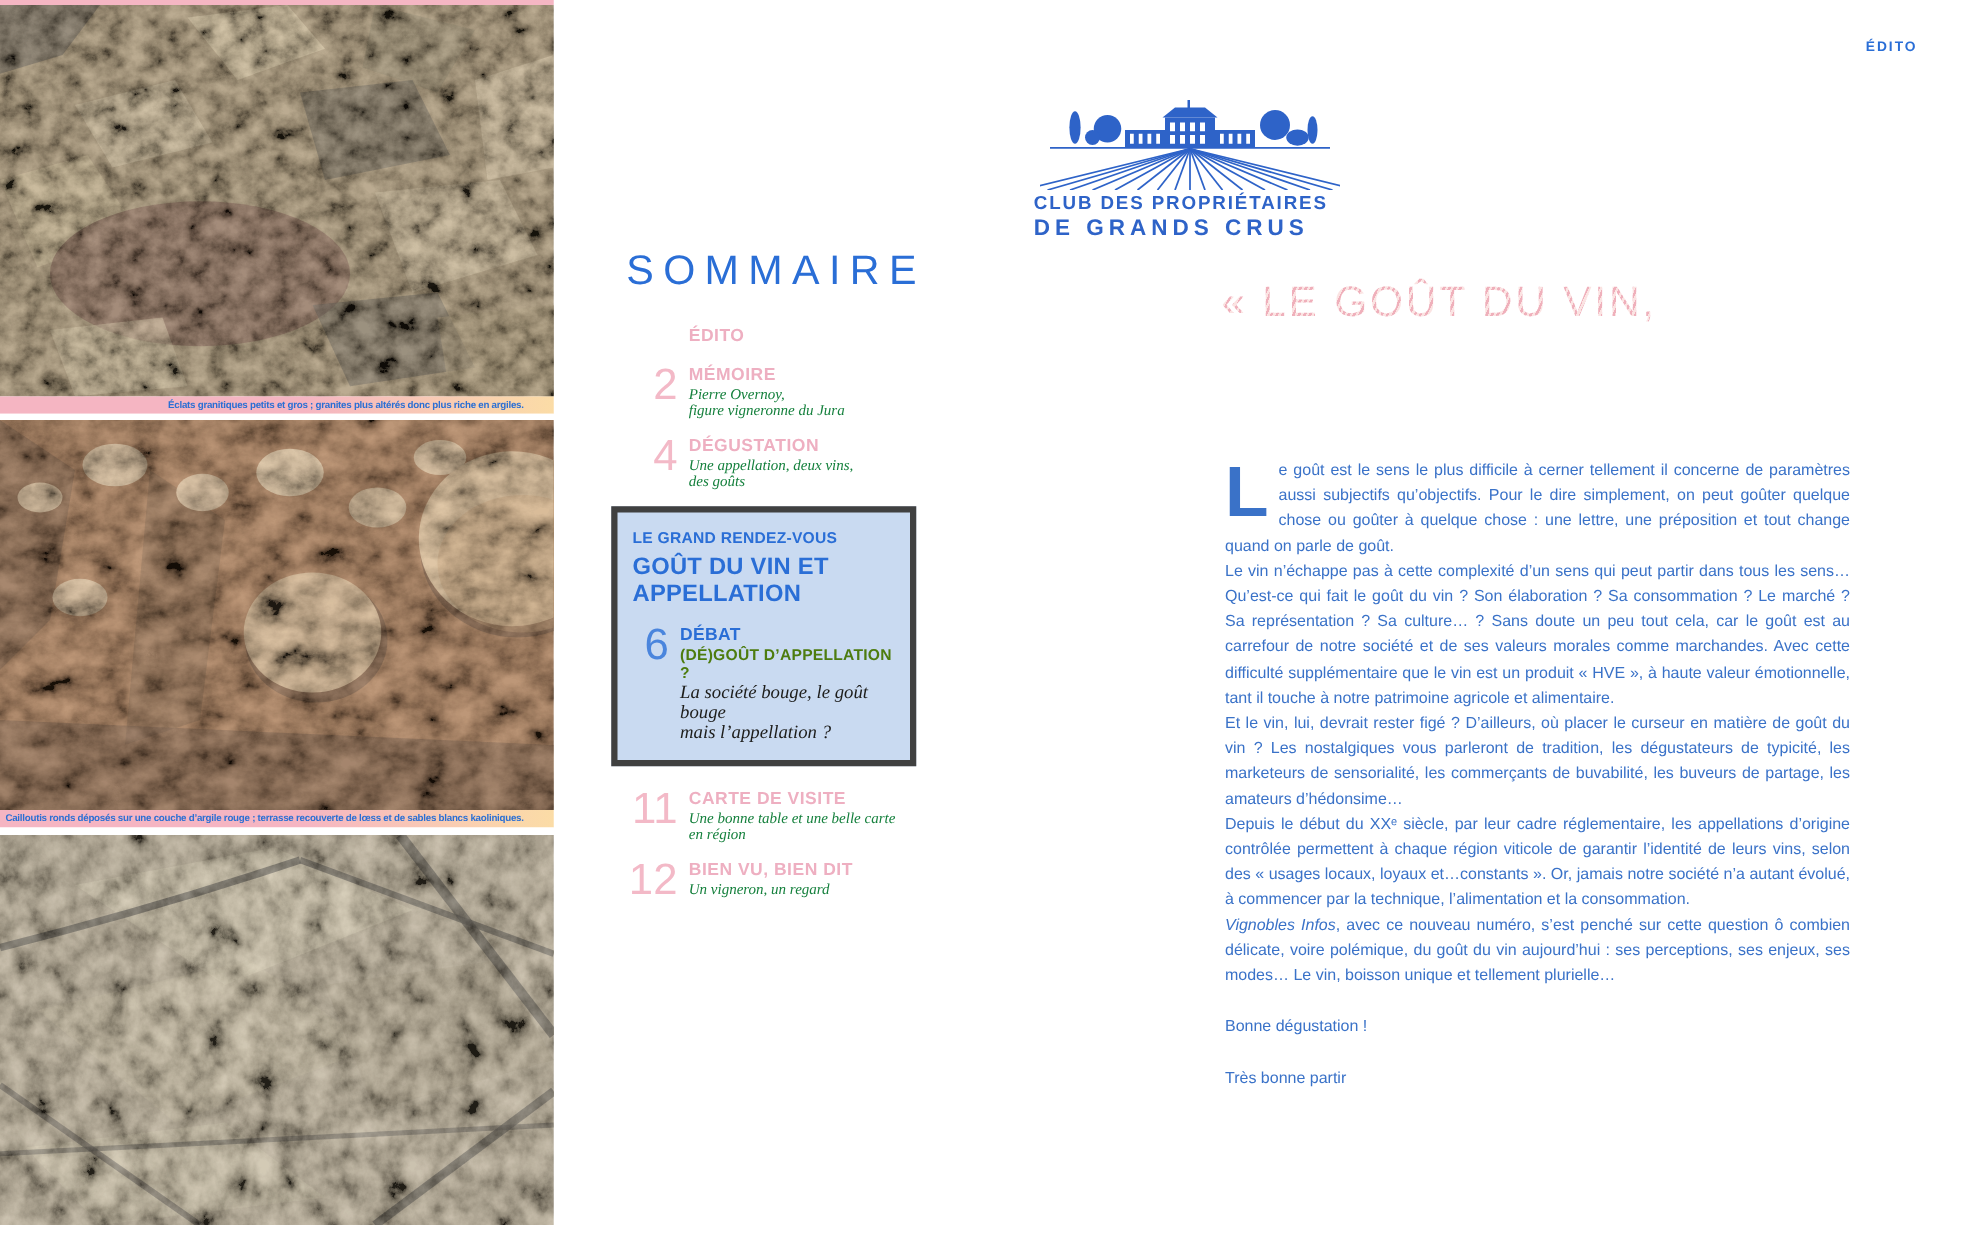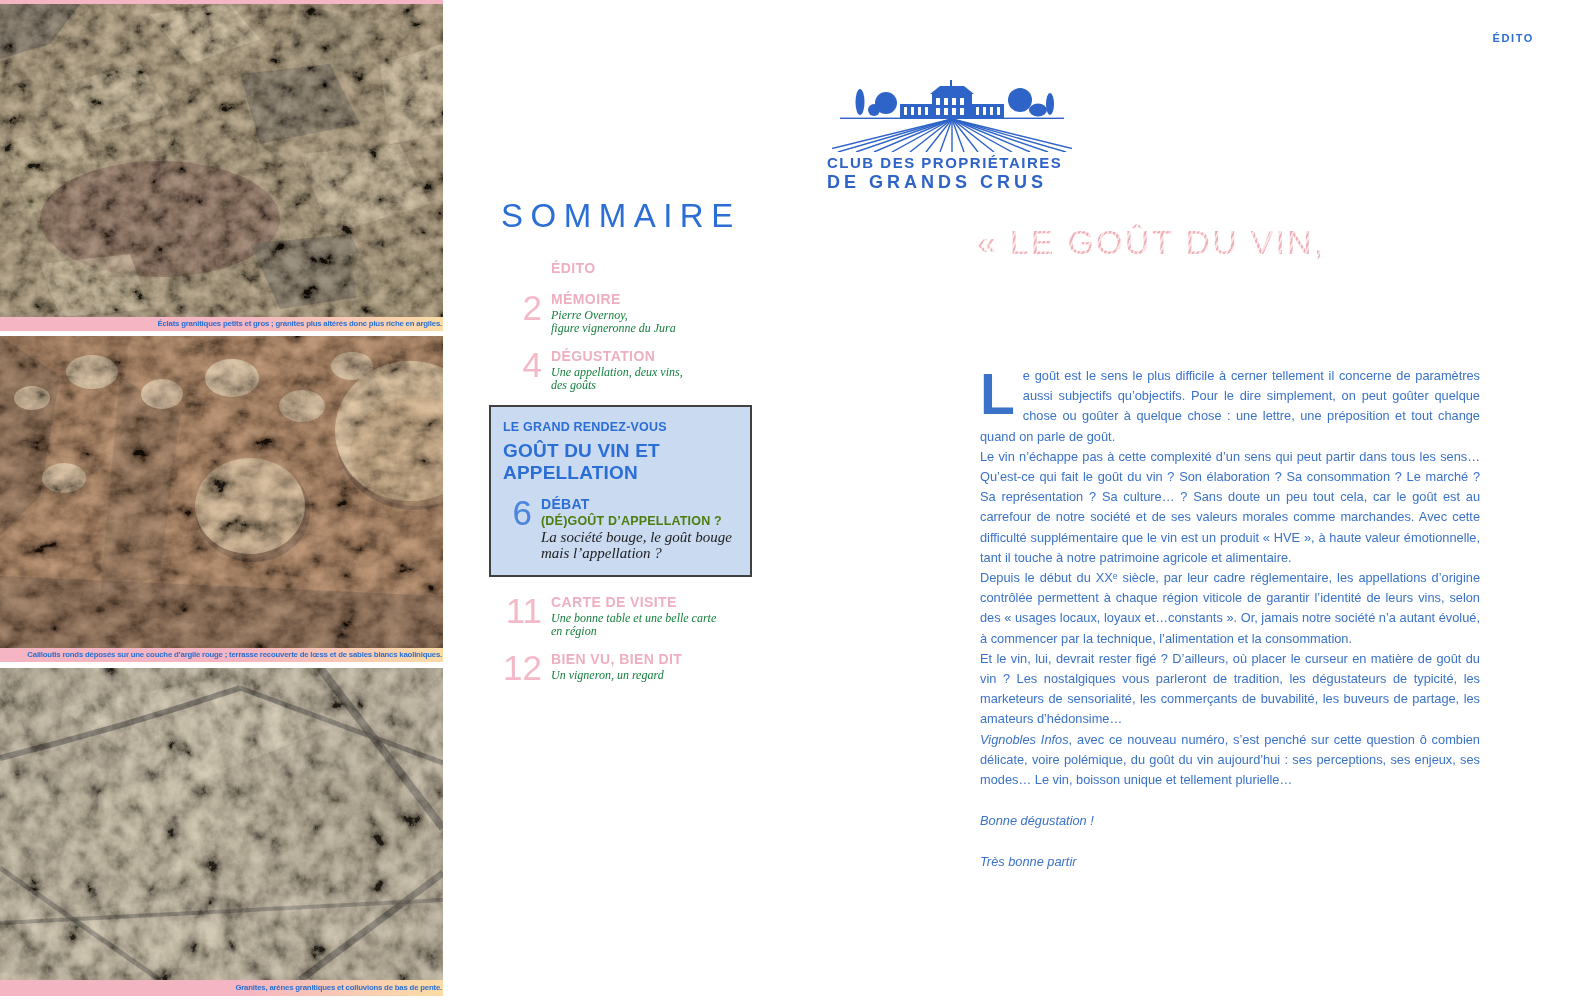--- a/index.html
+++ b/index.html
@@ -5,36 +5,36 @@
   html,body{margin:0;padding:0;}
   body{width:1572px;height:1000px;background:#ffffff;font-family:"Liberation Sans","DejaVu Sans",sans-serif;overflow:hidden;}
   .page{position:relative;width:1572px;height:1000px;background:#fff;}
 
   
   .photo-col{position:absolute;left:0;top:0;width:443px;}
   .pink-strip{height:4px;background:#f5b6c3;}
   .photo{display:block;width:443px;}
   .caption{height:14px;line-height:14px;background:linear-gradient(90deg,#f5b5c2 0%,#f5b5c2 55%,#f9cdb2 82%,#fbdca6 100%);
            color:#2a6fd4;font-size:7.8px;font-weight:700;letter-spacing:-0.2px;text-align:right;
-           padding-right:1px;box-sizing:border-box;white-space:nowrap;}
+           padding-right:24px;box-sizing:border-box;white-space:nowrap;}
   .caption.c3{height:16px;line-height:16px;}
   .gap5{height:5px;background:#fff;}
   .gap6{height:6px;background:#fff;}
 
   
   .sommaire{position:absolute;left:501px;top:197px;width:272px;}
   .sommaire-title{font-size:33px;font-weight:400;letter-spacing:7.5px;color:#2a6ed6;margin:0 0 25px 0;}
   .toc-row{display:flex;margin-bottom:13px;}
   .toc-num{flex:none;width:50px;box-sizing:border-box;text-align:right;padding-right:9px;
            font-size:35px;line-height:0.95;color:#f3b9c7;}
   .toc-label{font-size:14px;font-weight:700;color:#eeafc1;letter-spacing:0.4px;line-height:1.15;margin-bottom:2px;}
   .toc-desc{font-family:"Liberation Serif","DejaVu Serif",serif;font-style:italic;font-size:12px;
             line-height:1.07;color:#15803d;white-space:pre-line;}
 
-  .feature-box{margin-left:-12px;width:263px;box-sizing:border-box;background:#c9daf1;border:2px solid #404040;
+  .feature-box{margin-left:-12px;width:244px;box-sizing:border-box;background:#c9daf1;border:5px solid #404040;
                padding:13px 14px 14px 12px;margin-bottom:17px;}
   .box-kicker{font-size:12.5px;font-weight:700;color:#2a6ed6;letter-spacing:0.2px;}
   .box-title{font-size:19px;font-weight:700;color:#2a6ed6;line-height:1.2;margin-top:6px;width:205px;letter-spacing:0.2px;}
   .box-entry{display:flex;margin-top:11px;}
   .box-num{flex:none;width:38px;box-sizing:border-box;text-align:right;padding-right:9px;
            font-size:35px;line-height:0.95;color:#4a85dd;}
   .box-label{font-size:14px;font-weight:700;color:#2a6ed6;letter-spacing:0.3px;}
   .box-sublabel{font-size:12.5px;font-weight:700;color:#4d7c0f;margin-top:2px;letter-spacing:0.2px;}
   .box-desc{font-family:"Liberation Serif","DejaVu Serif",serif;font-style:italic;font-size:15px;
             line-height:1.07;color:#1d1d1b;white-space:pre-line;margin-top:1px;}
@@ -50,21 +50,21 @@
   .main-title{position:absolute;left:977px;top:222px;font-weight:400;
               font-size:34px;line-height:41px;letter-spacing:2.2px;
               background:repeating-linear-gradient(115deg,#efb0bb 0px,#efb0bb 2px,#fbe3e2 2px,#fbe3e2 4px);
               -webkit-background-clip:text;background-clip:text;color:transparent;}
 
   .edito-body{position:absolute;left:980px;top:366px;width:500px;color:#3a72c8;
               font-size:12.8px;line-height:20.2px;}
   .edito-body p{margin:0;text-align:justify;}
   .dropcap{float:left;font-size:57px;line-height:46px;font-weight:700;color:#3a72c8;margin:5px 8px 0 0;}
   .it{font-style:italic;}
-  .closing{margin-top:21px !important;text-align:left;font-style:italic;}
+  .closing{margin-top:21px !important;text-align:left;}
 </style>
 </head>
 <body>
 
 <div class="page">
 
   <div class="photo-col">
     <div class="pink-strip"></div>
 
     <svg class="photo" width="443" height="313" viewBox="0 0 443 313" preserveAspectRatio="none">
@@ -154,21 +154,20 @@
       <polygon points="20,250 180,230 260,290 80,312" fill="#c4b58c" opacity="0.4"></polygon>
       <path d="M0,90 Q120,60 240,20" stroke="#241d10" stroke-width="6" fill="none" opacity="0.75"></path>
       <path d="M240,20 L443,95" stroke="#241d10" stroke-width="5" fill="none" opacity="0.7"></path>
       <path d="M320,0 L443,160" stroke="#241d10" stroke-width="8" fill="none" opacity="0.7"></path>
       <path d="M300,312 L443,205" stroke="#241d10" stroke-width="7" fill="none" opacity="0.7"></path>
       <path d="M0,200 L160,312" stroke="#241d10" stroke-width="5" fill="none" opacity="0.6"></path>
       <path d="M0,255 L443,232" stroke="#241d10" stroke-width="4" fill="none" opacity="0.55"></path>
       <rect width="443" height="312" filter="url(#nz3)" style="mix-blend-mode:multiply" opacity="0.8"></rect>
       <rect width="443" height="312" filter="url(#nz3)" style="mix-blend-mode:screen" opacity="0.45"></rect>
     </svg>
-    <div class="caption c3">Granites, arènes granitiques et colluvions de bas de pente.</div>
   </div>
 
   <div class="sommaire">
     <h1 class="sommaire-title">SOMMAIRE</h1>
 
     <div class="toc-row">
       <div class="toc-num"></div>
       <div>
         <div class="toc-label">ÉDITO</div>
       </div>
@@ -289,20 +288,20 @@
     <div class="logo-line2">DE GRANDS CRUS</div>
   </div>
 
   <div class="main-title">
     <div>« LE GOÛT DU VIN,</div>
   </div>
 
   <div class="edito-body">
     <p><span class="dropcap">L</span><span>e goût est le sens le plus difficile à cerner tellement il concerne de paramètres aussi subjectifs qu’objectifs. Pour le dire simplement, on peut goûter quelque chose ou goûter à quelque chose : une lettre, une préposition et tout change quand on parle de goût.</span></p>
     <p>Le vin n’échappe pas à cette complexité d’un sens qui peut partir dans tous les sens…Qu’est-ce qui fait le goût du vin ? Son élaboration ? Sa consommation ? Le marché ? Sa représentation ? Sa culture… ? Sans doute un peu tout cela, car le goût est au carrefour de notre société et de ses valeurs morales comme marchandes. Avec cette difficulté supplémentaire que le vin est un produit « HVE », à haute valeur émotionnelle, tant il touche à notre patrimoine agricole et alimentaire.</p>
+    <p>Et le vin, lui, devrait rester figé ? D’ailleurs, où placer le curseur en matière de goût du vin ? Les nostalgiques vous parleront de tradition, les dégustateurs de typicité, les marketeurs de sensorialité, les commerçants de buvabilité, les buveurs de partage, les amateurs d’hédonsime…</p>
     <p>Depuis le début du XXᵉ siècle, par leur cadre réglementaire, les appellations d’origine contrôlée permettent à chaque région viticole de garantir l’identité de leurs vins, selon des « usages locaux, loyaux et…constants ». Or, jamais notre société n’a autant évolué, à commencer par la technique, l’alimentation et la consommation.</p>
-    <p>Et le vin, lui, devrait rester figé ? D’ailleurs, où placer le curseur en matière de goût du vin ? Les nostalgiques vous parleront de tradition, les dégustateurs de typicité, les marketeurs de sensorialité, les commerçants de buvabilité, les buveurs de partage, les amateurs d’hédonsime…</p>
     <p><span class="it">Vignobles Infos</span><span>, avec ce nouveau numéro, s’est penché sur cette question ô combien délicate, voire polémique, du goût du vin aujourd’hui : ses perceptions, ses enjeux, ses modes… Le vin, boisson unique et tellement plurielle…</span></p>
     <p class="closing">Bonne dégustation !</p>
     <p class="closing">Très bonne partir</p>
   </div>
 
 </div>
 
 </body></html>

